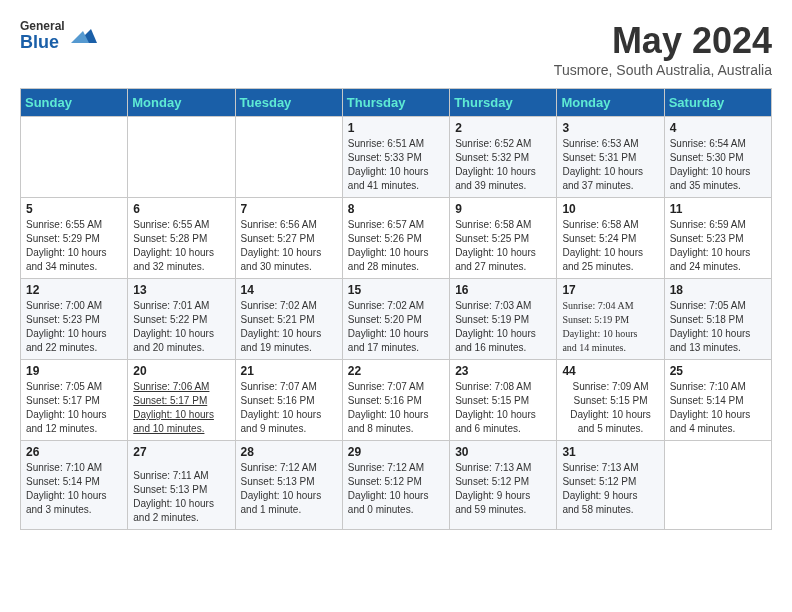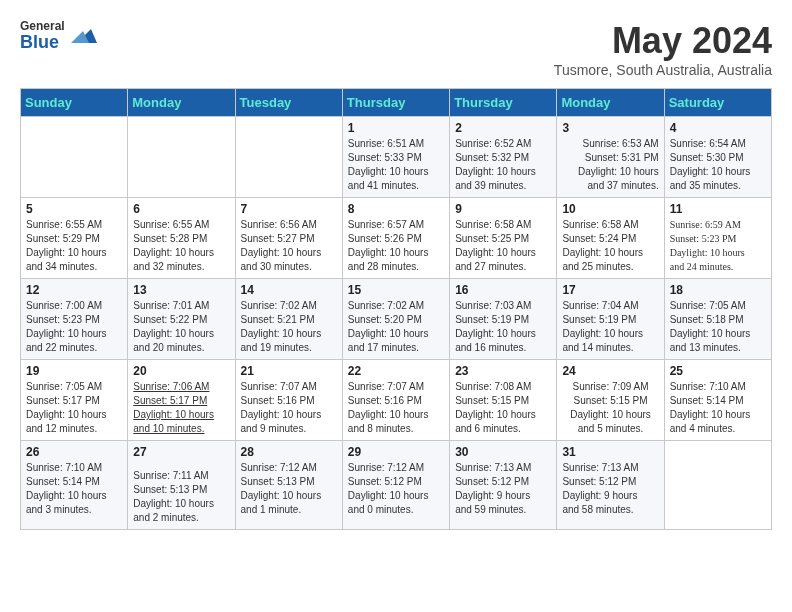--- a/index.html
+++ b/index.html
@@ -139,21 +139,21 @@
         </td>
         <td>
           <span class="day-number">2</span>
           <div class="day-info" style="white-space: pre-line;">Sunrise: 6:52 AM
 Sunset: 5:32 PM
 Daylight: 10 hours
 and 39 minutes.</div>
         </td>
         <td>
           <span class="day-number">3</span>
-          <div class="day-info" style="white-space: pre-line; text-align: right;">Sunrise: 6:53 AM
+          <div class="day-info" style="white-space: pre-line;">Sunrise: 6:53 AM
 Sunset: 5:31 PM
 Daylight: 10 hours
 and 37 minutes.</div>
         </td>
         <td>
           <span class="day-number">4</span>
           <div class="day-info" style="white-space: pre-line;">Sunrise: 6:54 AM
 Sunset: 5:30 PM
 Daylight: 10 hours
 and 35 minutes.</div>
@@ -197,21 +197,21 @@
         </td>
         <td>
           <span class="day-number">10</span>
           <div class="day-info" style="white-space: pre-line;">Sunrise: 6:58 AM
 Sunset: 5:24 PM
 Daylight: 10 hours
 and 25 minutes.</div>
         </td>
         <td>
           <span class="day-number">11</span>
-          <div class="day-info" style="white-space: pre-line; font-family: Liberation Serif, serif;">Sunrise: 6:59 AM
+          <div class="day-info" style="white-space: pre-line;">Sunrise: 6:59 AM
 Sunset: 5:23 PM
 Daylight: 10 hours
 and 24 minutes.</div>
         </td>
       </tr>
       <tr>
         <td>
           <span class="day-number">12</span>
           <div class="day-info" style="white-space: pre-line;">Sunrise: 7:00 AM
 Sunset: 5:23 PM
@@ -241,21 +241,21 @@
         </td>
         <td>
           <span class="day-number">16</span>
           <div class="day-info" style="white-space: pre-line;">Sunrise: 7:03 AM
 Sunset: 5:19 PM
 Daylight: 10 hours
 and 16 minutes.</div>
         </td>
         <td>
           <span class="day-number">17</span>
-          <div class="day-info" style="white-space: pre-line;">Sunrise: 7:04 AM
+          <div class="day-info" style="white-space: pre-line; font-family: Liberation Serif, serif;">Sunrise: 7:04 AM
 Sunset: 5:19 PM
 Daylight: 10 hours
 and 14 minutes.</div>
         </td>
         <td>
           <span class="day-number">18</span>
           <div class="day-info" style="white-space: pre-line;">Sunrise: 7:05 AM
 Sunset: 5:18 PM
 Daylight: 10 hours
 and 13 minutes.</div>
@@ -291,21 +291,21 @@
 and 8 minutes.</div>
         </td>
         <td>
           <span class="day-number">23</span>
           <div class="day-info" style="white-space: pre-line;">Sunrise: 7:08 AM
 Sunset: 5:15 PM
 Daylight: 10 hours
 and 6 minutes.</div>
         </td>
         <td>
-          <span class="day-number">24</span>
+          <span class="day-number">44</span>
           <div class="day-info" style="white-space: pre-line; text-align: center;">Sunrise: 7:09 AM
 Sunset: 5:15 PM
 Daylight: 10 hours
 and 5 minutes.</div>
         </td>
         <td>
           <span class="day-number">25</span>
           <div class="day-info" style="white-space: pre-line;">Sunrise: 7:10 AM
 Sunset: 5:14 PM
 Daylight: 10 hours

